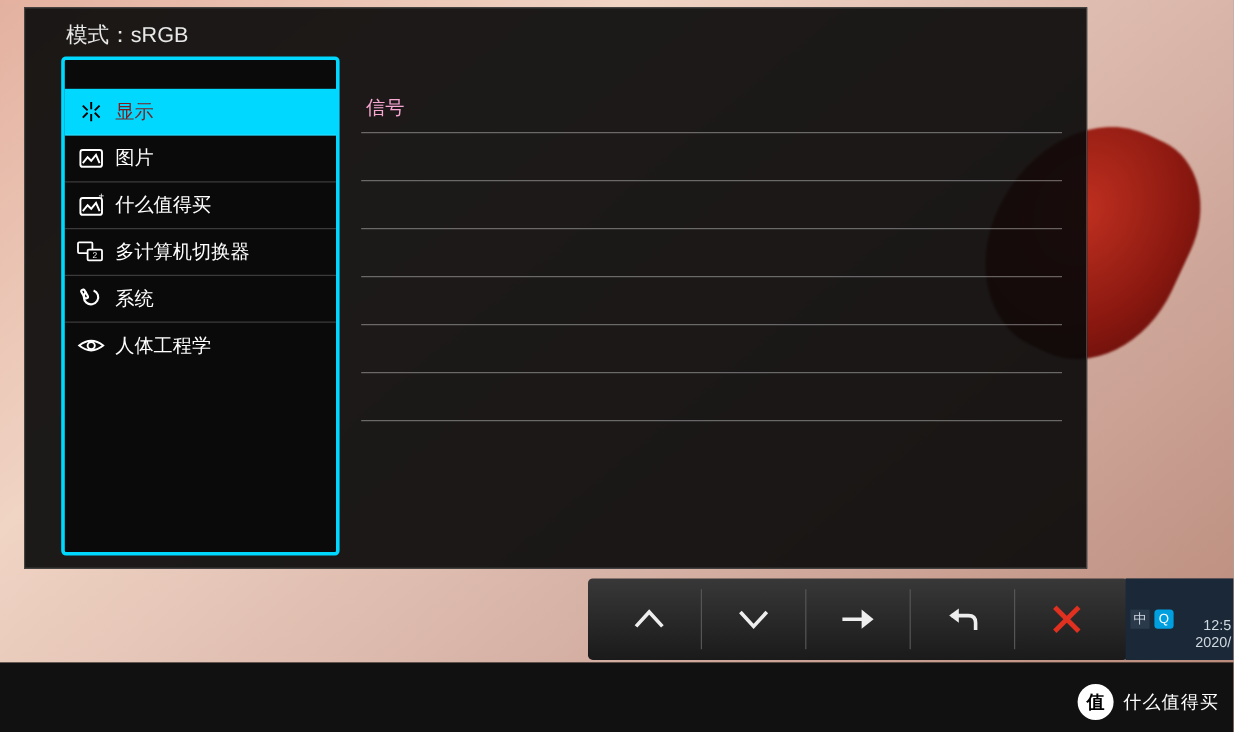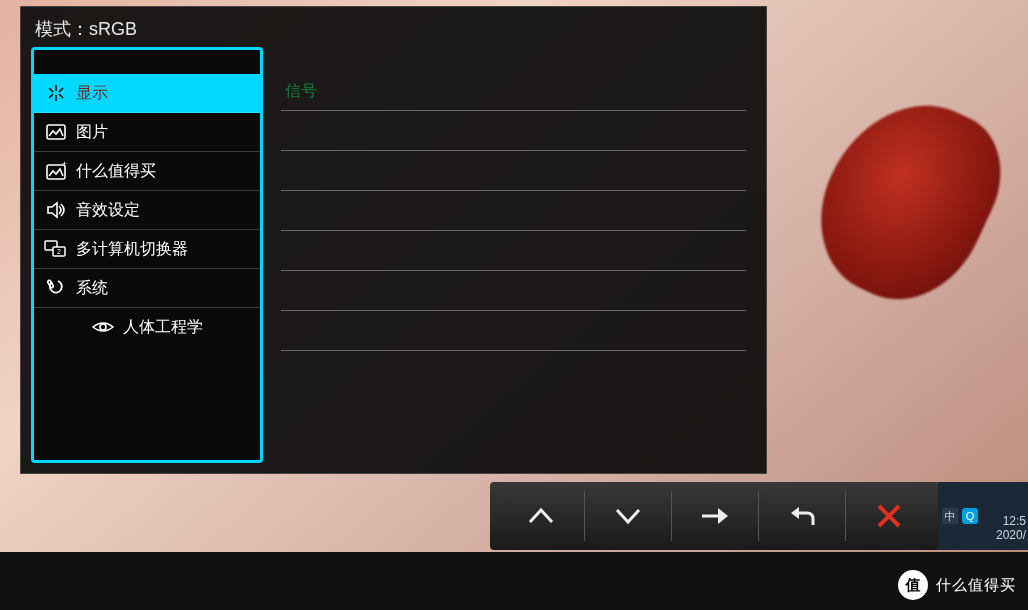--- a/index.html
+++ b/index.html
@@ -15,24 +15,25 @@
     width: 160px; height: 200px;
     background: radial-gradient(ellipse at 40% 40%, #c03020 0%, #8a1810 60%, #5a0c08 100%);
     border-radius: 60% 40% 50% 50%;
     transform: rotate(25deg);
     filter: blur(1px);
   }
   
   .osd {
     position: absolute;
     left: 20px; top: 6px;
-    width: 747px; height: 468px;
+    width: 886px; height: 468px;
     background: rgba(10,10,10,0.92);
     border: 1px solid #444;
     color: #fff;
+    padding-left: 20px;
   }
   .osd-title {
     padding: 10px 14px 6px 14px;
     font-size: 18px;
     color: #e8e8e8;
   }
   .osd-body {
     display: flex;
     padding: 0 10px 10px 10px;
     height: calc(100% - 40px);
@@ -46,39 +47,39 @@
   }
   .menu-item {
     display: flex;
     align-items: center;
     gap: 8px;
     padding: 8px 10px;
     border-bottom: 1px solid rgba(255,255,255,0.2);
     font-size: 16px;
     cursor: pointer;
   }
-  .menu-item:last-child { border-bottom: none; justify-content: center; }
+  .menu-item:last-child { border-bottom: none; }
   .menu-item.selected {
     background: #00d8ff;
     color: #7f1d1d;
   }
   .menu-item .icon {
     width: 24px; height: 22px;
     display: flex; align-items: center; justify-content: center;
     flex-shrink: 0;
   }
   .detail {
     flex: 1;
     padding: 24px 10px 0 18px;
   }
   .detail-row {
     height: 40px;
     line-height: 40px;
     border-bottom: 1px solid rgba(255,255,255,0.35);
-    color: #15803d;
+    color: #f9a8d4;
     font-size: 16px;
     padding-left: 4px;
   }
   
   .navbar {
     position: absolute;
     left: 490px; top: 482px;
     width: 450px; height: 68px;
     background: linear-gradient(#383838, #1a1a1a);
     border-radius: 4px;
@@ -185,30 +186,20 @@
         <span class="icon">
           <svg width="22" height="20" viewBox="0 0 22 20">
               <rect x="2" y="4" width="18" height="14" rx="2" fill="none" stroke="#fff" stroke-width="1.6"></rect>
               <path d="M4 15 L8 10 L11 13 L15 8 L18 15" fill="none" stroke="#fff" stroke-width="1.6"></path>
               <text x="17" y="5" font-size="8" fill="#fff">+</text>
             </svg>
         </span>
         <span>什么值得买</span>
       </div>
 
-      <div class="menu-item">
-        <span class="icon">
-          <svg width="22" height="20" viewBox="0 0 22 20">
-              <path d="M3 7 L7 7 L12 3 L12 17 L7 13 L3 13 Z" fill="none" stroke="#fff" stroke-width="1.6"></path>
-              <path d="M14 6 Q18 10 14 14" fill="none" stroke="#fff" stroke-width="1.6"></path>
-              <path d="M16 4 Q22 10 16 16" fill="none" stroke="#fff" stroke-width="1.6"></path>
-            </svg>
-        </span>
-        <span>音效设定</span>
-      </div>
 
       <div class="menu-item">
         <span class="icon">
           <svg width="24" height="20" viewBox="0 0 24 20">
               <rect x="1" y="2" width="12" height="9" rx="1" fill="none" stroke="#fff" stroke-width="1.5"></rect>
               <rect x="9" y="8" width="12" height="9" rx="1" fill="#000" stroke="#fff" stroke-width="1.5"></rect>
               <text x="13" y="15" font-size="7" fill="#fff">2</text>
             </svg>
         </span>
         <span>多计算机切换器</span>

